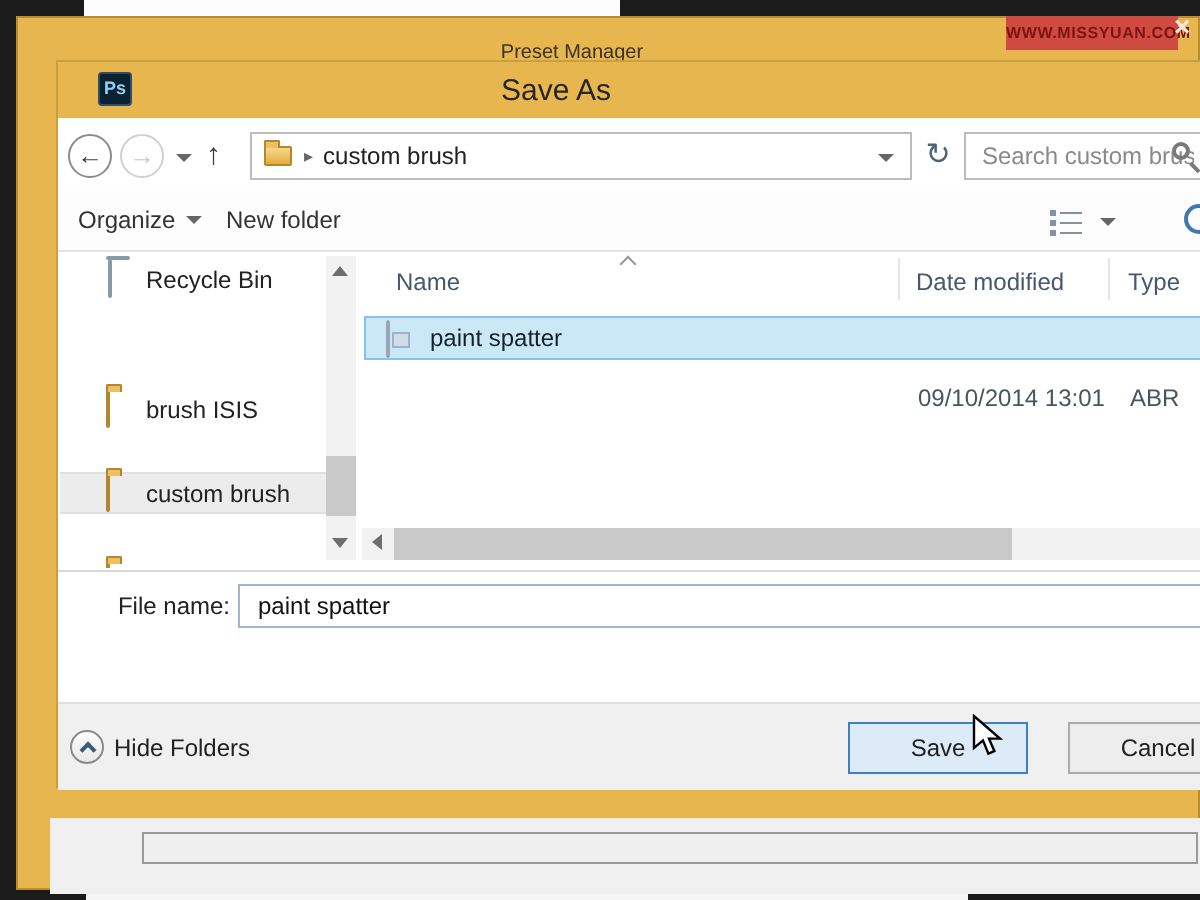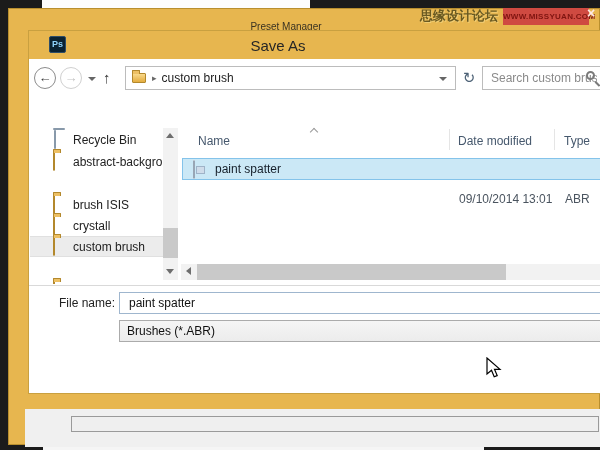--- a/index.html
+++ b/index.html
@@ -115,21 +115,20 @@
   <div class="abs strip-bottom"></div>
 
   <div class="abs pm-window">
     <div class="abs pm-title">Preset Manager</div>
     <div class="abs pm-gray"></div>
     <div class="abs pm-groupbox"></div>
   </div>
   <div class="abs pm-min"></div>
   <div class="abs pm-restore"></div>
 
-  <div class="abs wm-cn">思缘设计论坛</div>
   <div class="abs wm-red">WWW.MISSYUAN.COM</div>
   <div class="abs pm-close">×</div>
 
   <div class="abs dialog">
 
     <div class="abs titlebar">
       <div class="abs ps-icon">Ps</div>
       <div class="abs dlg-title">Save As</div>
     </div>
 
@@ -144,39 +143,54 @@
         <span class="crumb-text">custom brush</span>
         <span class="addr-caret chev-down"></span>
       </div>
       <div class="abs refreshbtn">↻</div>
       <div class="abs searchbox">
         <input placeholder="Search custom brush" style="">
       </div>
       <div class="abs mag"></div>
     </div>
 
+    <div class="abs toolbar">
+      <div class="abs tb-item" style="left:10px;">
+        <span>Organize</span>
+        <span class="chev-down"></span>
+      </div>
+      <div class="abs tb-item" style="left:84px;">
+        <span>New folder</span>
+      </div>
+      <div class="abs viewicon">
+        <svg width="18" height="14" viewBox="0 0 18 14">
+          <g fill="#8191a9">
+            <rect x="1" y="1" width="3" height="3"></rect>
+              <rect x="1" y="6" width="3" height="3"></rect>
+              <rect x="1" y="11" width="3" height="3"></rect>
+            <rect x="6" y="2" width="11" height="1"></rect>
+              <rect x="6" y="7" width="11" height="1"></rect>
+              <rect x="6" y="12" width="11" height="1"></rect>
+          </g>
+        </svg>
+      </div>
+      <div class="abs viewcaret chev-down"></div>
+      <div class="abs helpcirc"></div>
+    </div>
 
     <div class="abs main">
 
       <div class="abs sidebar">
         <div class="sb-item" style="top:3px;">
           <span class="sb-icon-wrap"><span class="icon-bin"></span></span>
           <span class="sb-label">Recycle Bin</span>
         </div>
-        <div class="sb-item" style="top:25px;">
-          <span class="sb-icon-wrap"><span class="icon-folder"></span></span>
-          <span class="sb-label">abstract-backgro</span>
-        </div>
         <div class="sb-item" style="top:68px;">
           <span class="sb-icon-wrap"><span class="icon-folder"></span></span>
           <span class="sb-label">brush ISIS</span>
-        </div>
-        <div class="sb-item" style="top:89px;">
-          <span class="sb-icon-wrap"><span class="icon-folder"></span></span>
-          <span class="sb-label">crystall</span>
         </div>
         <div class="sb-item sel" style="top:110px;">
           <span class="sb-icon-wrap"><span class="icon-folder"></span></span>
           <span class="sb-label">custom brush</span>
         </div>
         <div class="sb-item" style="top:154px;">
           <span class="sb-icon-wrap"><span class="icon-folder"></span></span>
         </div>
       </div>
 
@@ -205,22 +219,29 @@
           <div class="abs harrow"></div>
           <div class="abs hthumb"></div>
         </div>
       </div>
     </div>
 
     <div class="abs fieldlabel" style="left:0;top:265px;">File name:</div>
     <div class="abs fn-input">
       <input value="paint spatter" style="">
     </div>
-    <div class="abs combo">Brushes (*.ABR)</div>
-
+
+    <div class="abs footer">
+      <div class="abs hf-circle">
+          <div class="abs hf-chev"></div>
+        </div>
+      <div class="abs hf-label">Hide Folders</div>
+      <div class="abs btn btn-save">Save</div>
+      <div class="abs btn btn-cancel">Cancel</div>
+    </div>
   </div>
 
   <div class="abs cursor">
     <svg width="20" height="22" viewBox="0 0 20 22">
       <path d="M1,1 L1,17 L5.5,13.2 L8.2,19.8 L11.2,18.6 L8.5,12.3 L14,12.3 Z" fill="#ffffff" stroke="#000000" stroke-width="1.2"></path>
     </svg>
   </div>
 
 </div>
 

